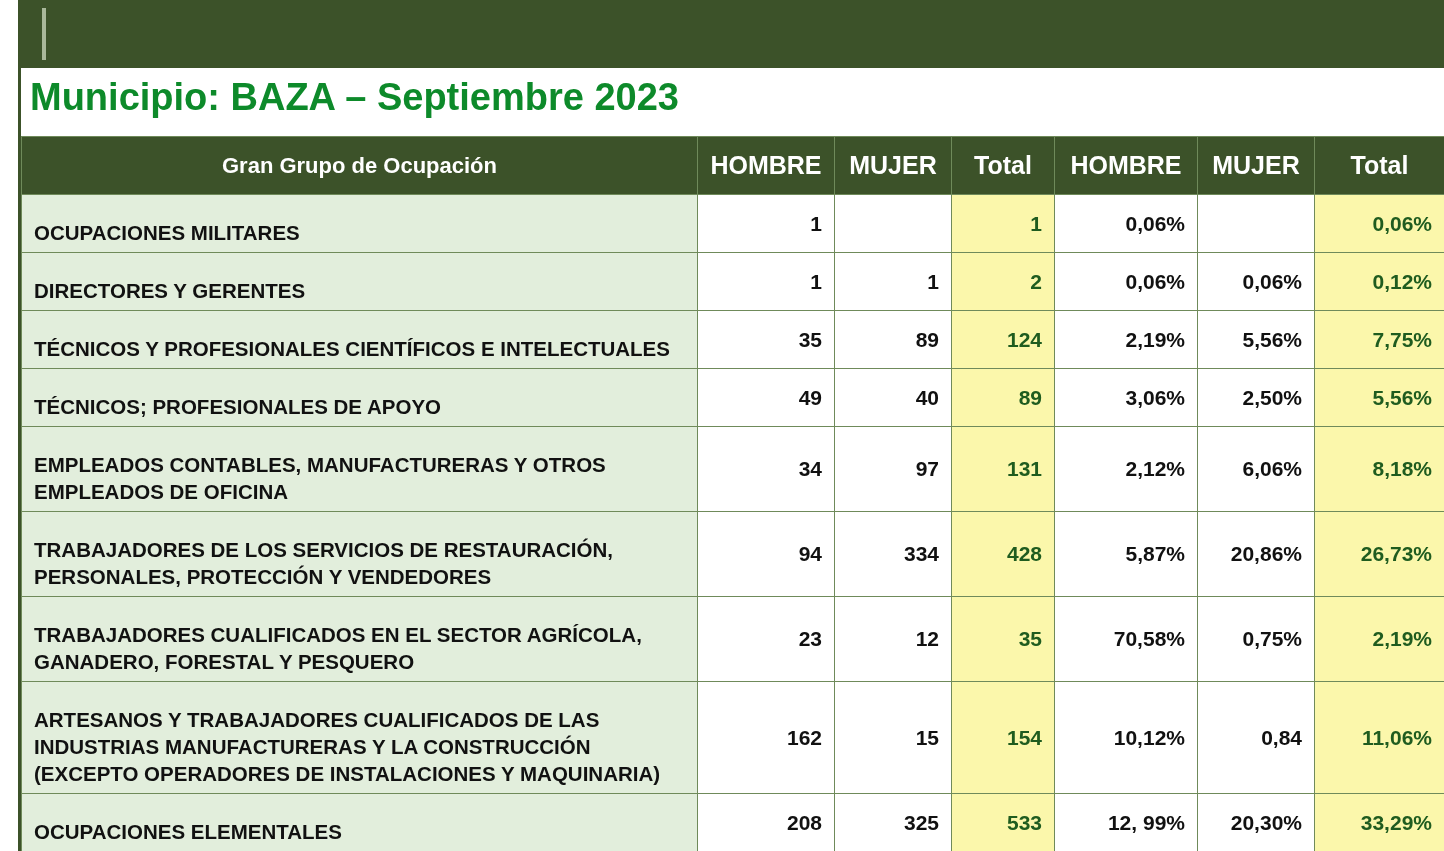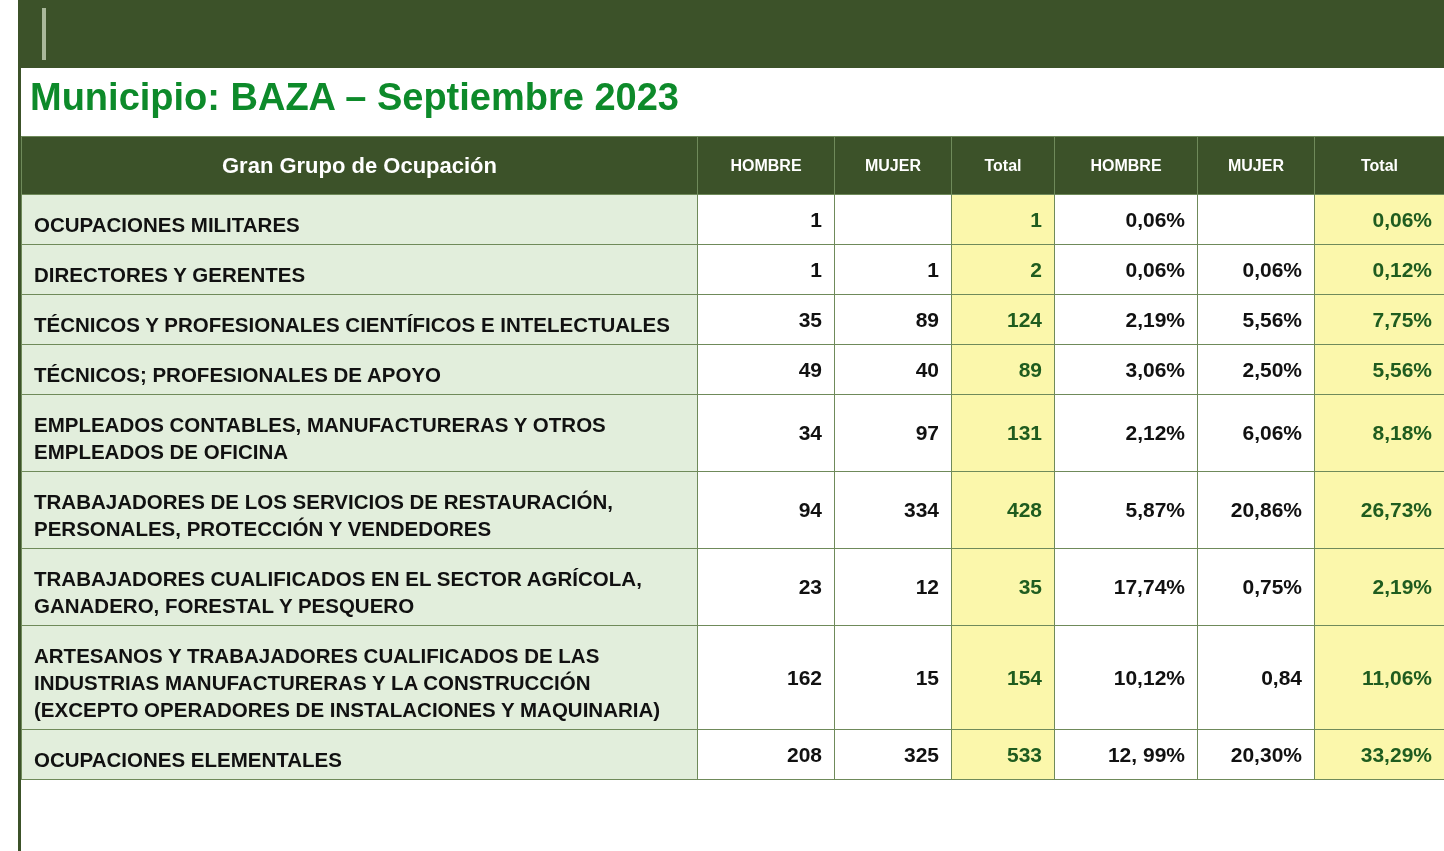--- a/index.html
+++ b/index.html
@@ -76,36 +76,36 @@
     border-collapse: collapse;
     table-layout: fixed;
   }
   table.main th, table.main td {
     border: 1px solid #6f8a5a;
     box-sizing: border-box;
   }
   thead th {
     background: #3c5229;
     color: #ffffff;
-    font-size: 16px;
+    font-size: 25px;
     font-weight: bold;
     height: 58px;
     padding: 0 8px;
     text-align: center;
     vertical-align: middle;
   }
   thead th.group-head {
     font-size: 22px;
   }
   tbody td.label {
     background: #e2eedc;
     color: #111111;
     font-size: 20.5px;
     font-weight: bold;
-    padding: 16px 10px 6px 12px;
+    padding: 24px 10px 6px 12px;
     text-align: left;
     vertical-align: middle;
     line-height: 27px;
   }
   tbody td.num {
     background: #ffffff;
     color: #111111;
     font-size: 21px;
     font-weight: bold;
     padding: 4px 12px 4px 6px;
@@ -226,21 +226,21 @@
         <td class="num">5,87%</td>
         <td class="num">20,86%</td>
         <td class="total">26,73%</td>
       </tr>
 
       <tr>
         <td class="label">TRABAJADORES CUALIFICADOS EN EL SECTOR AGRÍCOLA, GANADERO, FORESTAL Y PESQUERO</td>
         <td class="num">23</td>
         <td class="num">12</td>
         <td class="total">35</td>
-        <td class="num">17,74%</td>
+        <td class="num">70,58%</td>
         <td class="num">0,75%</td>
         <td class="total">2,19%</td>
       </tr>
 
       <tr>
         <td class="label">ARTESANOS Y TRABAJADORES CUALIFICADOS DE LAS INDUSTRIAS MANUFACTURERAS Y LA CONSTRUCCIÓN (EXCEPTO OPERADORES DE INSTALACIONES Y MAQUINARIA)</td>
         <td class="num">162</td>
         <td class="num">15</td>
         <td class="total">154</td>
         <td class="num">10,12%</td>

